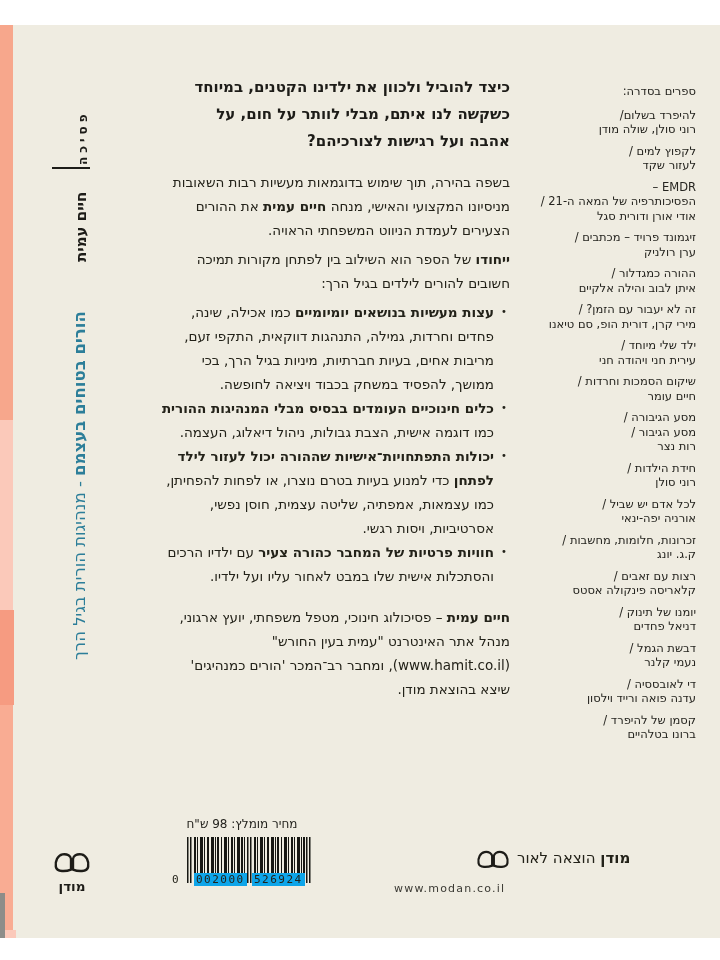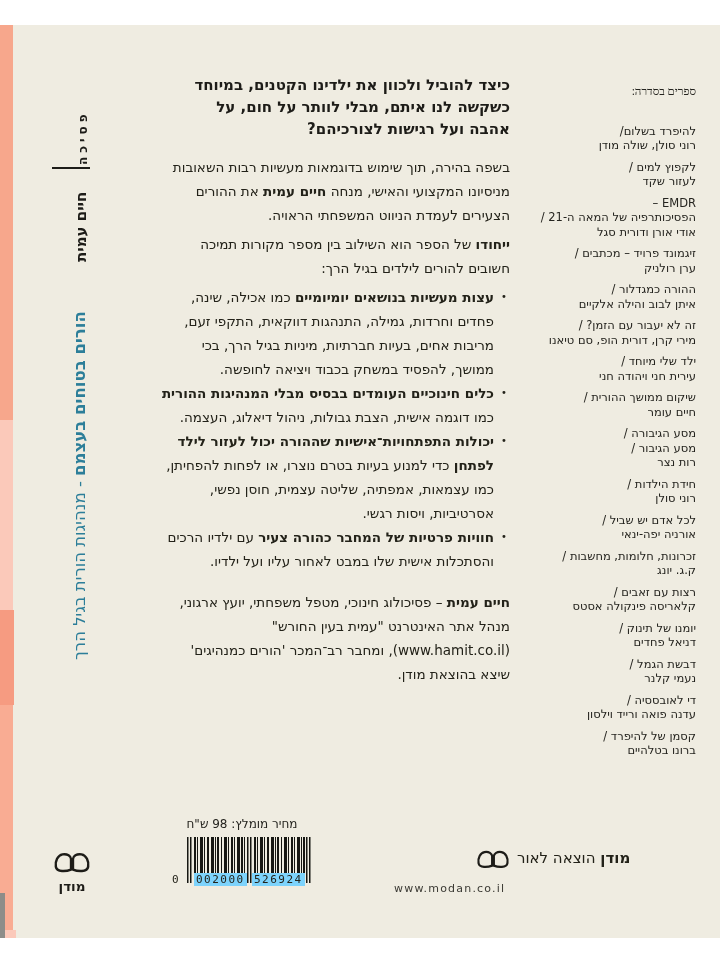--- a/index.html
+++ b/index.html
@@ -22,41 +22,41 @@
   .rot{position:absolute;transform:rotate(-90deg);transform-origin:0 0;white-space:nowrap;direction:rtl;}
   .spine-series{left:76px;top:165px;font-size:12px;font-weight:700;letter-spacing:4px;color:#1d1c18;}
   .spine-divider{position:absolute;left:52px;top:167px;width:38px;height:2px;background:#1d1c18;}
   .spine-author{left:72px;top:262px;font-size:15px;font-weight:700;color:#1d1c18;}
   .spine-title{left:70px;top:660px;font-size:16.5px;color:#2c7e99;}
   .spine-title .b{font-weight:700;}
 
   
   .main{position:absolute;top:74px;right:210px;width:352px;direction:rtl;text-align:right;
         font-size:13.5px;line-height:24px;}
-  .intro{font-size:15px;line-height:22px;font-weight:700;margin:0 0 15px;width:335px;color:#1d1c18;}
+  .intro{font-size:15px;line-height:27px;font-weight:700;margin:0 0 15px;width:335px;color:#1d1c18;}
   .para{margin:0 0 5px;}
   .b{font-weight:700;}
   #bullets{margin:2px 0 0;padding:0 16px 0 0;list-style:none;}
   #bullets li{position:relative;}
   #bullets li::before{content:"•";position:absolute;right:-13px;top:0;font-size:10px;}
   .bio{margin:17px 0 0;}
 
   
   .series{position:absolute;top:84px;right:24px;width:170px;direction:rtl;text-align:right;
           font-size:11.5px;line-height:14.5px;color:#25241f;}
-  .series-header{margin-bottom:25px;font-family:Liberation Serif, serif;}
+  .series-header{margin-bottom:9px;}
   .series-item{margin-bottom:7px;}
 
   
   .price{position:absolute;top:817px;left:172px;width:140px;text-align:center;font-size:12px;direction:rtl;color:#25241f;}
   .barcode{position:absolute;top:837px;left:172px;width:140px;height:58px;}
   .barcode svg{position:absolute;left:14px;top:0;}
   .bc-first{position:absolute;left:0;top:36px;font-family:"DejaVu Sans Mono",monospace;font-size:11px;}
   .bc-digits span{position:absolute;top:36px;font-family:"DejaVu Sans Mono",monospace;font-size:11px;
-                  letter-spacing:1.5px;background:#7dd3fc;padding:0 2px;}
+                  letter-spacing:1.5px;background:#0ea5e9;padding:0 2px;}
   .bc-left{left:22px;} .bc-right{left:80px;}
 
   .pub{position:absolute;top:846px;left:388px;width:250px;}
   .pub-row{display:flex;align-items:center;gap:7px;margin-left:88px;direction:ltr;}
   .pub-name{font-size:15px;white-space:nowrap;}
   .pub-name .light{font-weight:400;}
   .website{position:absolute;left:6px;top:36px;font-size:11px;letter-spacing:1.2px;color:#3a3933;}
 
   .logo-sm{position:absolute;top:848px;left:50px;width:44px;text-align:center;}
   .logo-sm .label{font-size:13.5px;font-weight:700;margin-top:0;color:#1d1c18;}
@@ -76,21 +76,21 @@
 
   <div class="rot spine-series">פסיכה</div>
   <div class="spine-divider"></div>
   <div class="rot spine-author">חיים עמית</div>
   <div class="rot spine-title"><span class="b">הורים בטוחים בעצמם</span><span> - מנהיגות הורית בגיל הרך</span></div>
 
   <div class="main">
     <p class="intro">כיצד להוביל ולכוון את ילדינו הקטנים, במיוחד כשקשה לנו איתם, מבלי לוותר על חום, על אהבה ועל רגישות לצורכיהם?</p>
     <div id="paras">
         <p class="para"><span>בשפה בהירה, תוך שימוש בדוגמאות מעשיות רבות השאובות מניסיונו המקצועי והאישי, מנחה </span><span class="b">חיים עמית</span><span> את ההורים הצעירים לעמדת הניווט המשפחתי הראויה.</span></p>
-        <p class="para"><span class="b">ייחודו</span><span> של הספר הוא השילוב בין מספר מקורות תמיכה חשובים להורים לילדים בגיל הרך:</span></p>
+        <p class="para"><span class="b">ייחודו</span><span> של הספר הוא השילוב בין לפתחן מקורות תמיכה חשובים להורים לילדים בגיל הרך:</span></p>
       </div>
     <ul id="bullets">
         <li><span class="b">עצות מעשיות בנושאים יומיומיים</span><span> כמו אכילה, שינה, פחדים וחרדות, גמילה, התנהגות דווקאית, התקפי זעם, מריבות אחים, בעיות חברתיות, מיניות בגיל הרך, בכי ממושך, להפסיד במשחק בכבוד ויציאה לחופשה.</span></li>
         <li><span class="b">כלים חינוכיים העומדים בבסיס מבלי המנהיגות ההורית</span><span> כמו דוגמה אישית, הצבת גבולות, ניהול דיאלוג, העצמה.</span></li>
         <li><span class="b">יכולות התפתחויות־אישיות שההורה יכול לעזור לילד לפתחן</span><span> כדי למנוע בעיות בטרם נוצרו, או לפחות להפחיתן, כמו עצמאות, אמפתיה, שליטה עצמית, חוסן נפשי, אסרטיביות, ויסות רגשי.</span></li>
         <li><span class="b">חוויות פרטיות של המחבר כהורה צעיר</span><span> עם ילדיו הרכים והסתכלות אישית שלו במבט לאחור עליו ועל ילדיו.</span></li>
       </ul>
     <p id="bio" class="bio"><span class="b">חיים עמית</span><span> – פסיכולוג חינוכי, מטפל משפחתי, יועץ ארגוני, מנהל אתר האינטרנט "עמית בעין החורש" (www.hamit.co.il), ומחבר רב־המכר 'הורים כמנהיגים' שיצא בהוצאת מודן.</span></p>
   </div>
 
@@ -120,21 +120,21 @@
         </div>
         <div class="series-item">
           <div class="sline">זה לא יעבור עם הזמן? /</div>
           <div class="sline">מירי קרן, דורית הופ, סם טיאנו</div>
         </div>
         <div class="series-item">
           <div class="sline">ילד שלי מיוחד /</div>
           <div class="sline">עירית חני ויהודה חני</div>
         </div>
         <div class="series-item">
-          <div class="sline">שיקום ממושך ההורית /</div>
+          <div class="sline">שיקום הסמכות וחרדות /</div>
           <div class="sline">חיים עומר</div>
         </div>
         <div class="series-item">
           <div class="sline">מסע הגיבורה /</div>
           <div class="sline">מסע הגיבור /</div>
           <div class="sline">רות נצר</div>
         </div>
         <div class="series-item">
           <div class="sline">חידת הילדות /</div>
           <div class="sline">רוני סולן</div>

